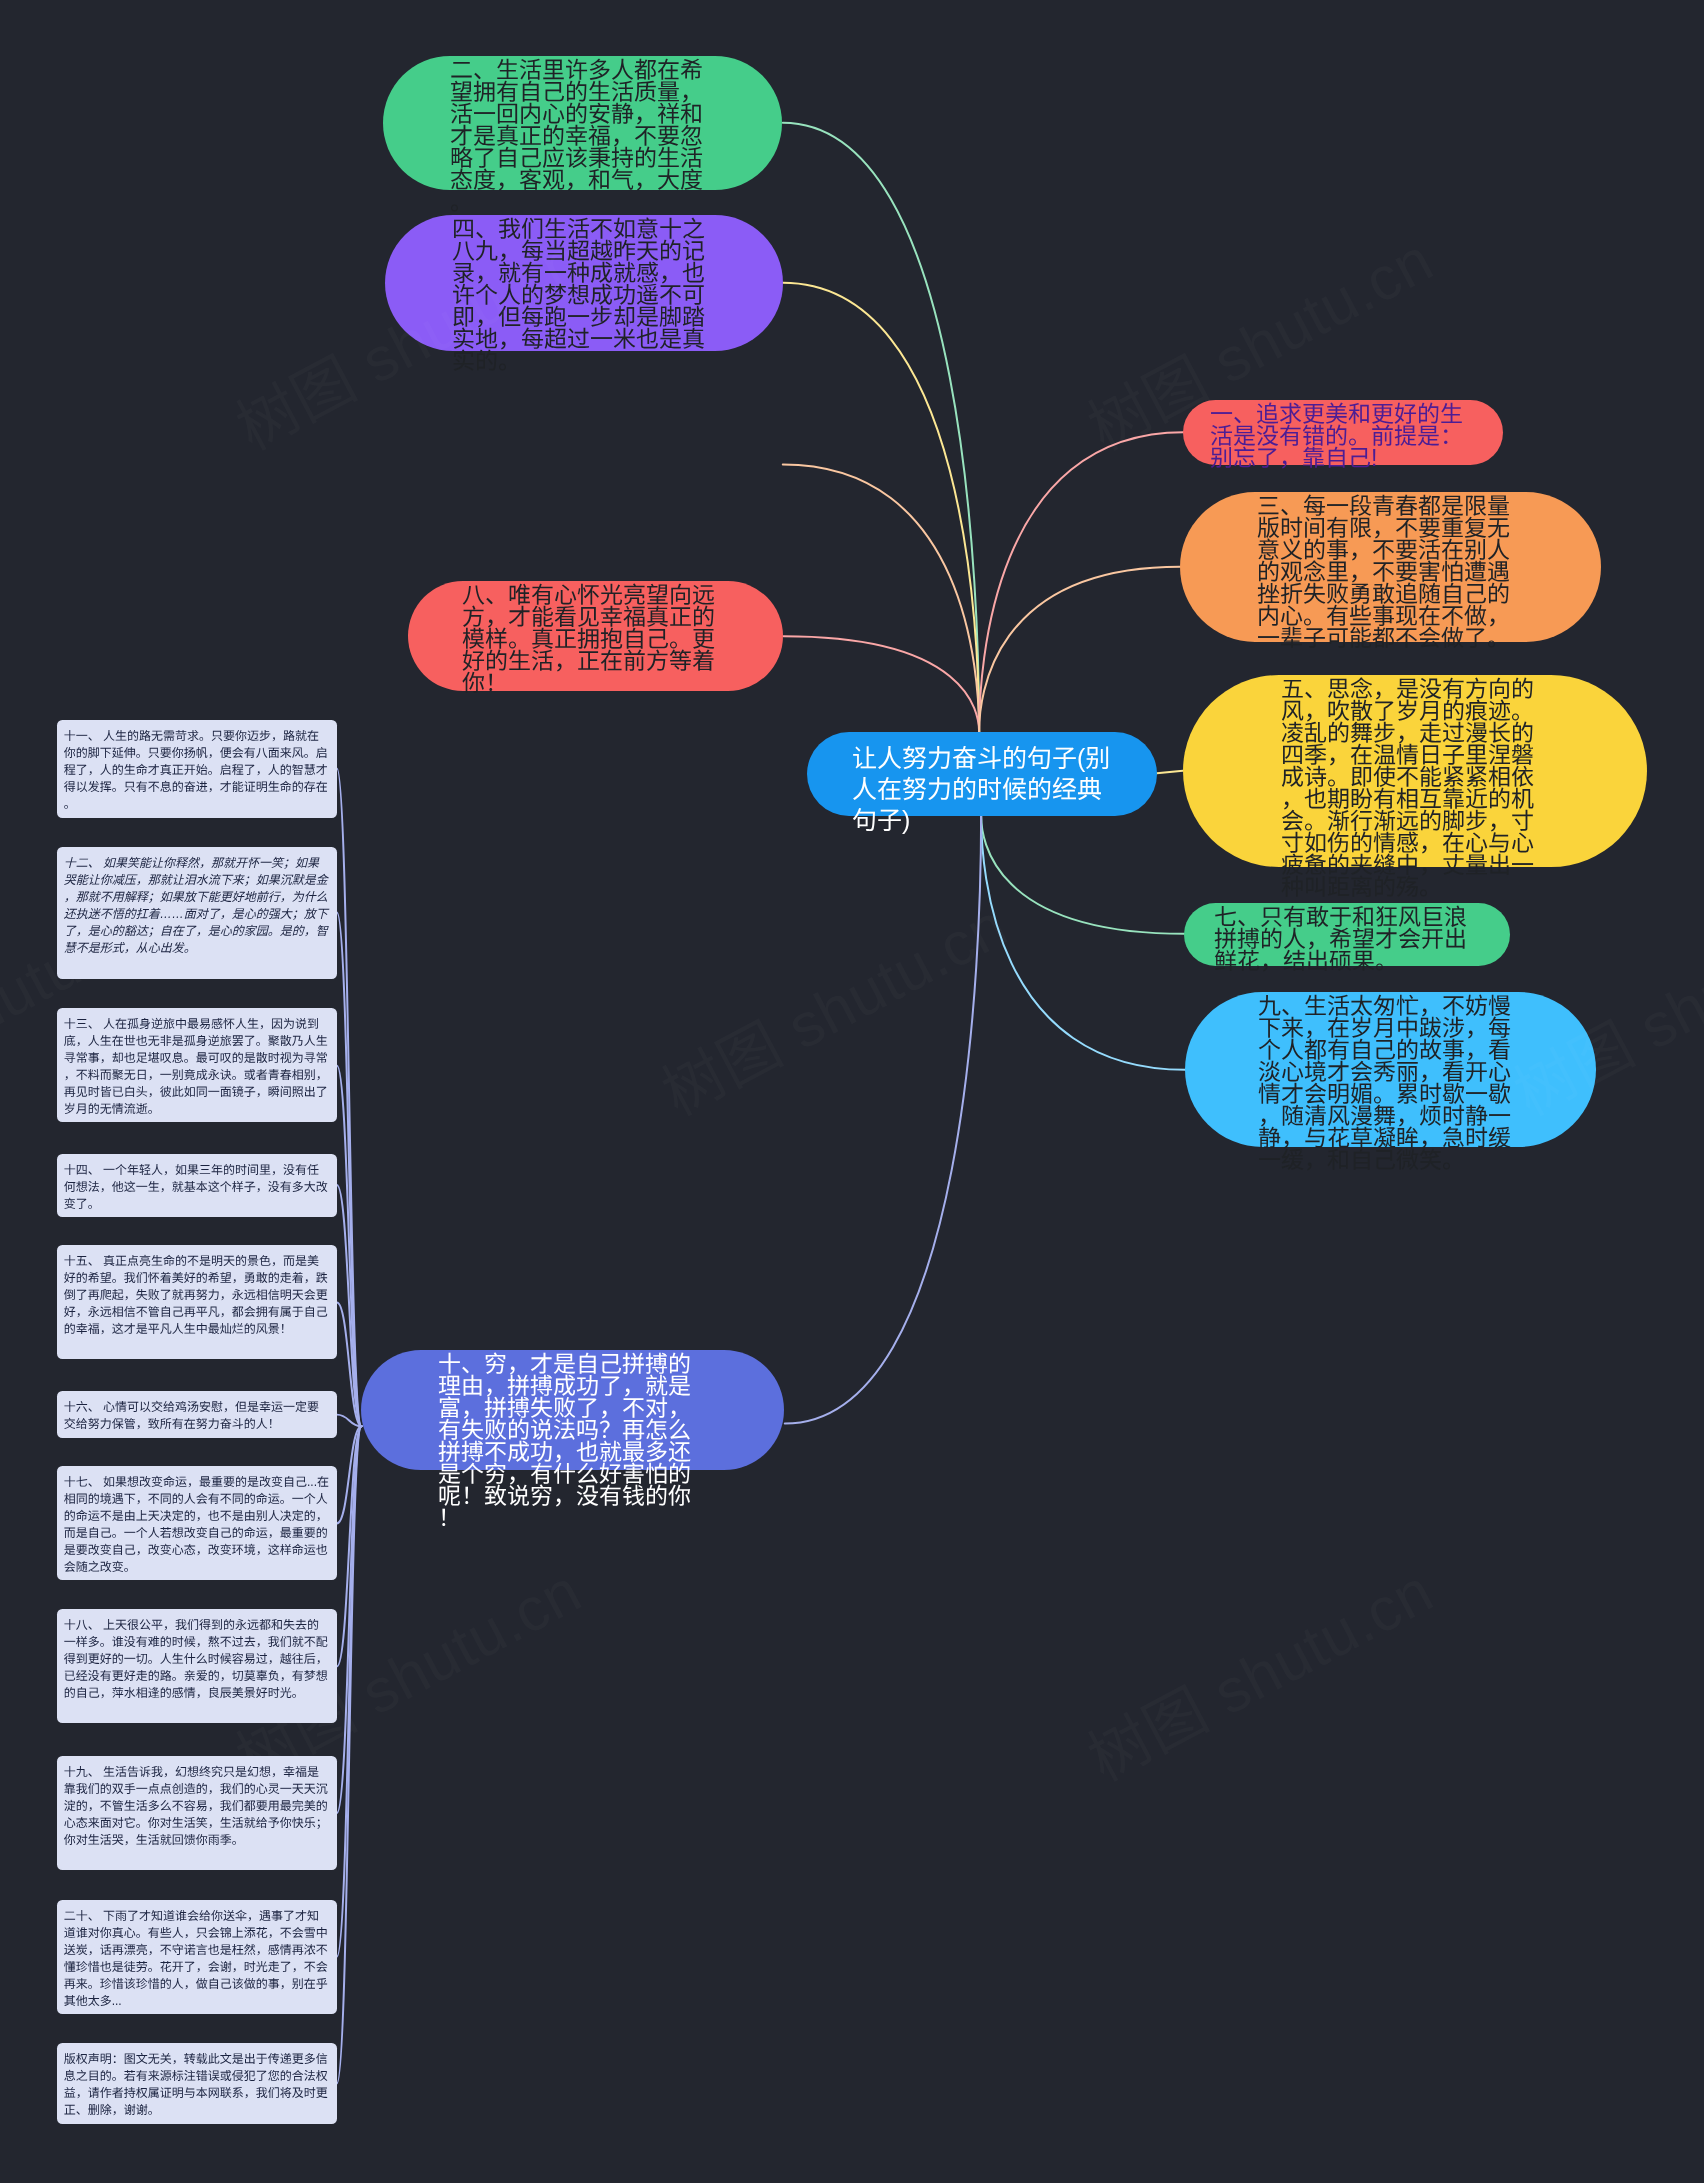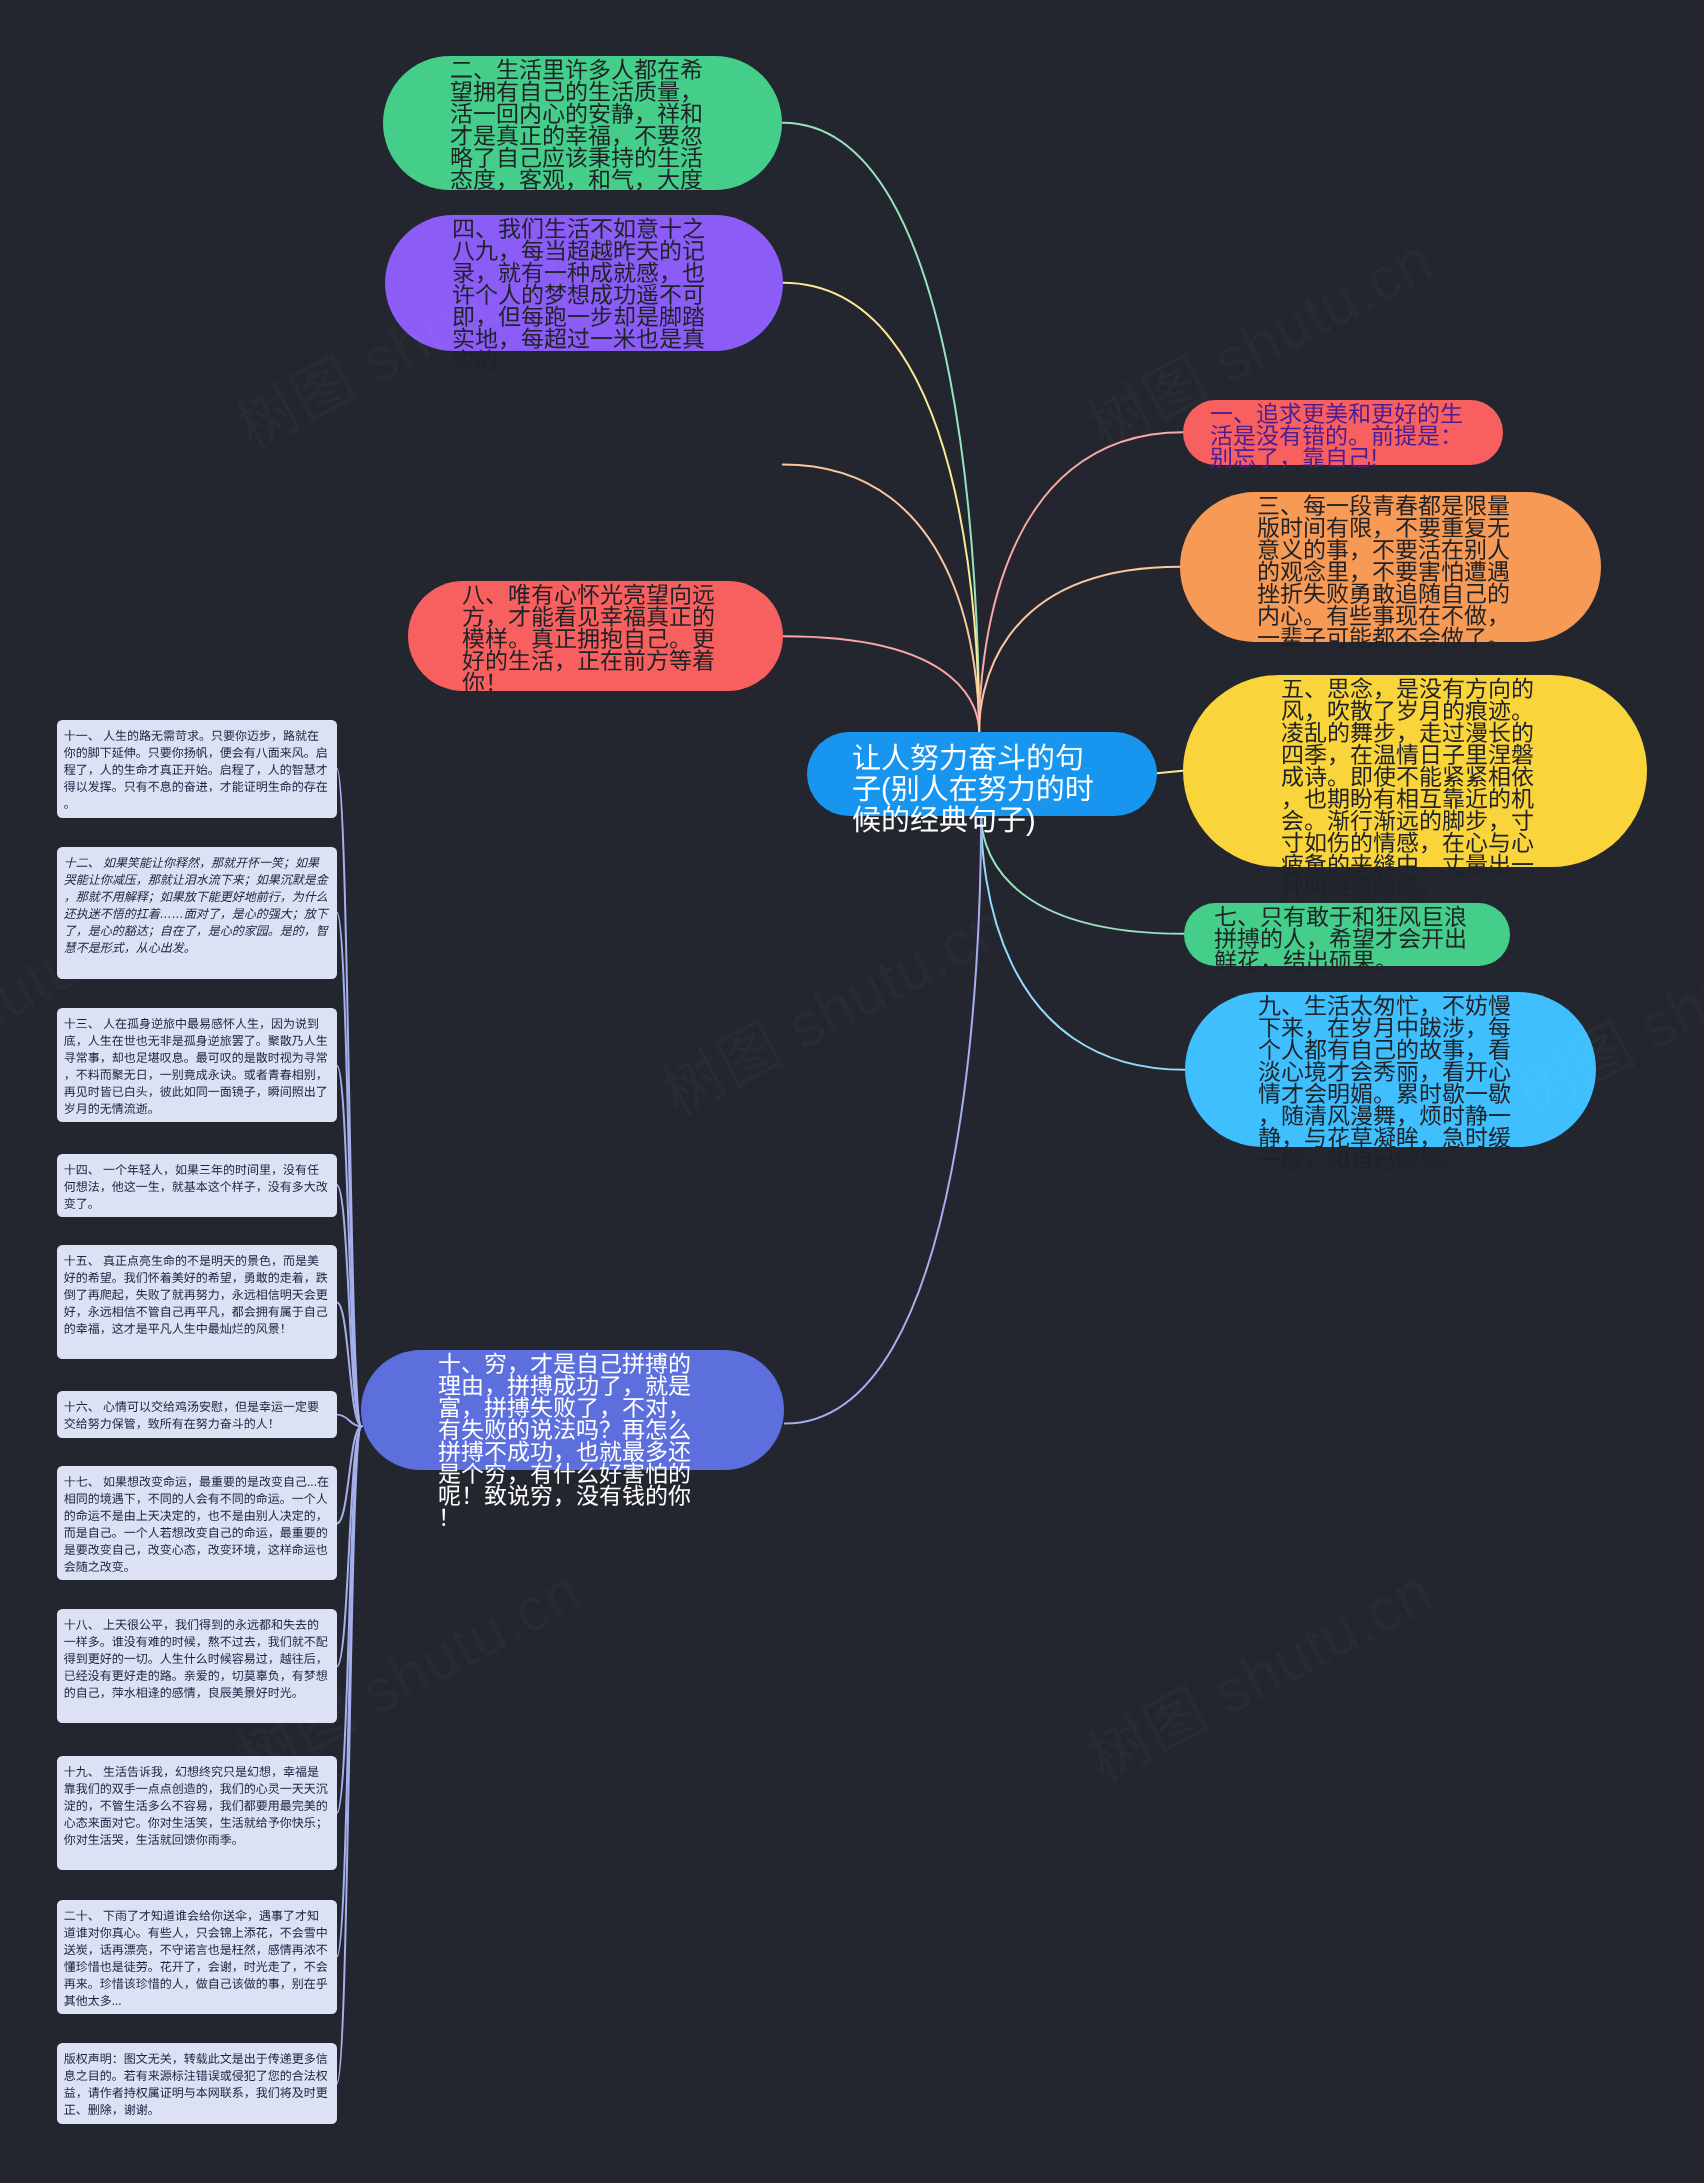--- a/index.html
+++ b/index.html
@@ -6,21 +6,21 @@
   html,body{margin:0;padding:0;}
   body{width:1704px;height:2183px;background:#23262f;overflow:hidden;
        font-family:"Liberation Sans",sans-serif;position:relative;}
   #map{position:absolute;left:0;top:0;width:1704px;height:2183px;}
   #links{position:absolute;left:0;top:0;width:1704px;height:2183px;overflow:visible;}
   #watermarks{position:absolute;left:0;top:0;width:1704px;height:2183px;overflow:hidden;z-index:5;pointer-events:none;}
   #watermarks text{font-size:92px;fill:#ffffff;fill-opacity:0.025;font-family:"Liberation Sans",sans-serif;letter-spacing:1px;}
   .node,.root{position:absolute;box-sizing:border-box;border-radius:6656px;
         text-align:left;word-break:break-all;line-break:anywhere;}
   .node{font-size:23px;line-height:22px;padding-top:3px;}
-  .root{font-size:29px;line-height:31px;padding-top:11.3px;}
+  .root{font-size:25px;line-height:31px;padding-top:11.3px;}
   .sub{position:absolute;box-sizing:border-box;border-radius:5.3px;
        background:#dce1f4;color:#1b2340;font-size:12px;line-height:17px;
        padding:8px 6.7px 5.3px 6.7px;word-break:break-all;line-break:anywhere;text-align:left;}
 </style>
 </head>
 <body>
 
 <div id="map">
   <svg id="links" viewBox="0 0 2560 3280" fill="none">
       <path d="M1176.0 184.5 C1451.5 184.5 1471.0 897.7 1471.0 1100.0" stroke="#98e3be" stroke-width="3" fill="none" stroke-linecap="round" id="link-node-2"></path>

